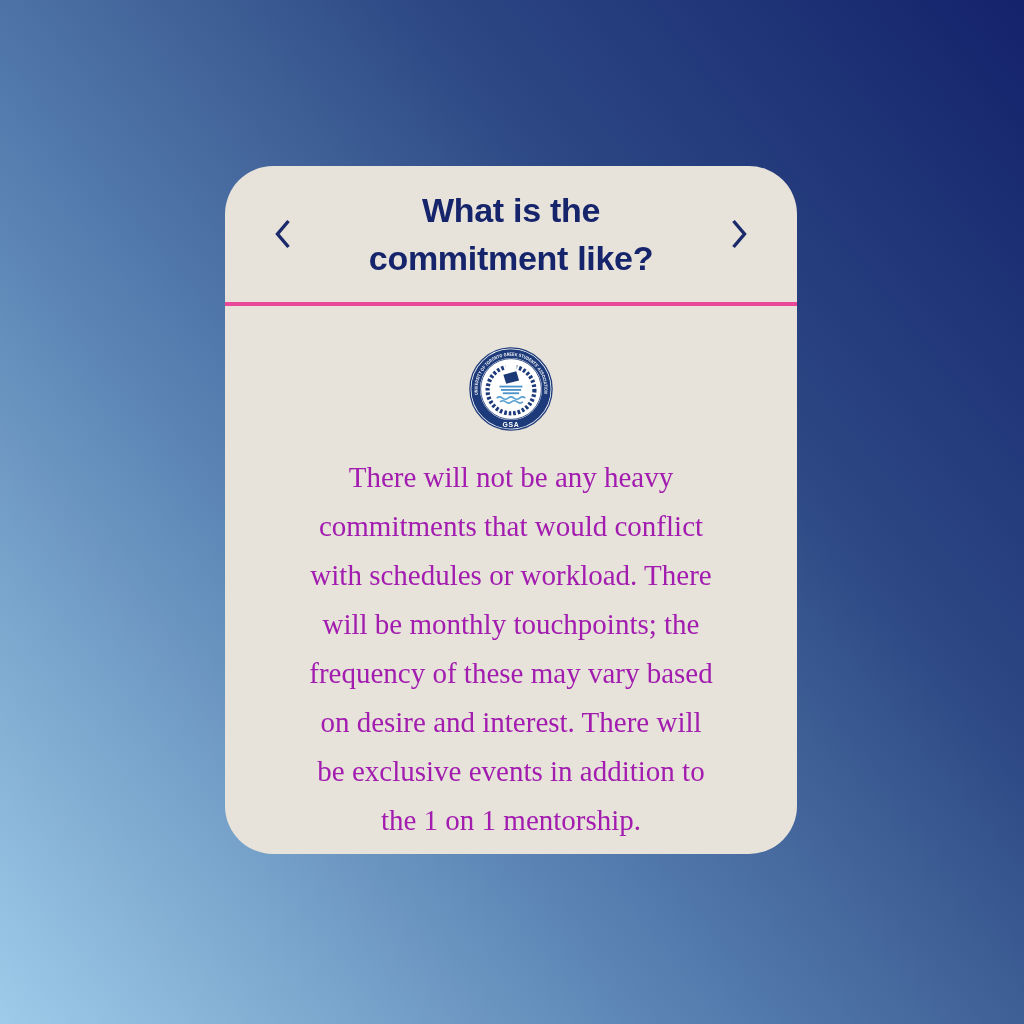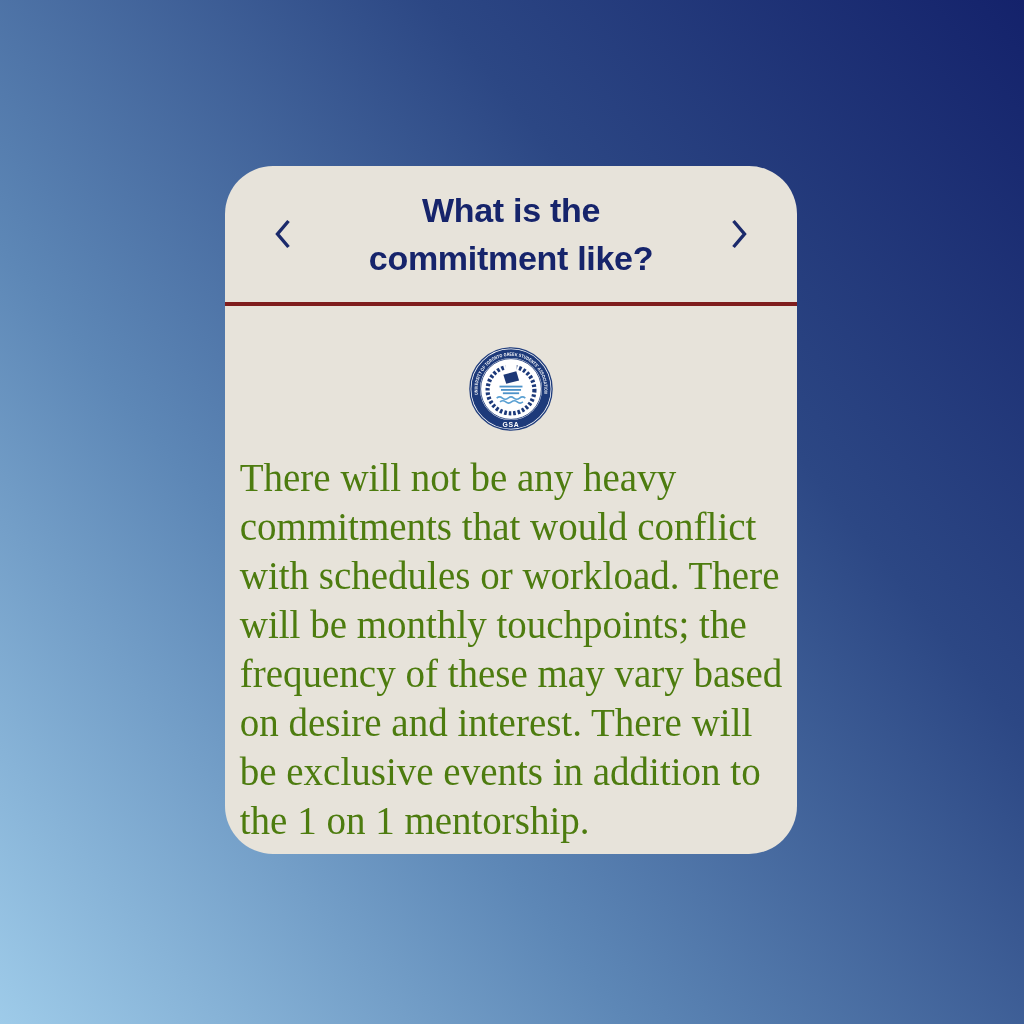--- a/index.html
+++ b/index.html
@@ -24,21 +24,21 @@
     width: 572px;
     height: 688px;
     background: #e7e3da;
     border-radius: 48px;
     box-sizing: border-box;
   }
 
   .card-header {
     position: relative;
     height: 136px;
-    border-bottom: 4px solid #7f1d1d;
+    border-bottom: 4px solid #ec4899;
   }
 
   .nav-btn {
     position: absolute;
     top: 68px;
     transform: translateY(-50%);
     width: 40px;
     height: 44px;
     display: flex;
     align-items: center;
@@ -76,23 +76,24 @@
 
   .logo {
     margin-top: 40px;
     width: 86px;
     height: 86px;
   }
 
   .body-text {
     margin: 21px 0 0 0;
     font-family: "Liberation Serif", serif;
-    font-size: 39px;
+    font-size: 29px;
     line-height: 49px;
-    color: #4d7c0f;
+    color: #a21caf;
+    text-align: center;
     white-space: pre-line;
     max-width: 548px;
   }
 </style>
 </head>
 <body>
 
 <div class="stage">
 
   <div class="card">

